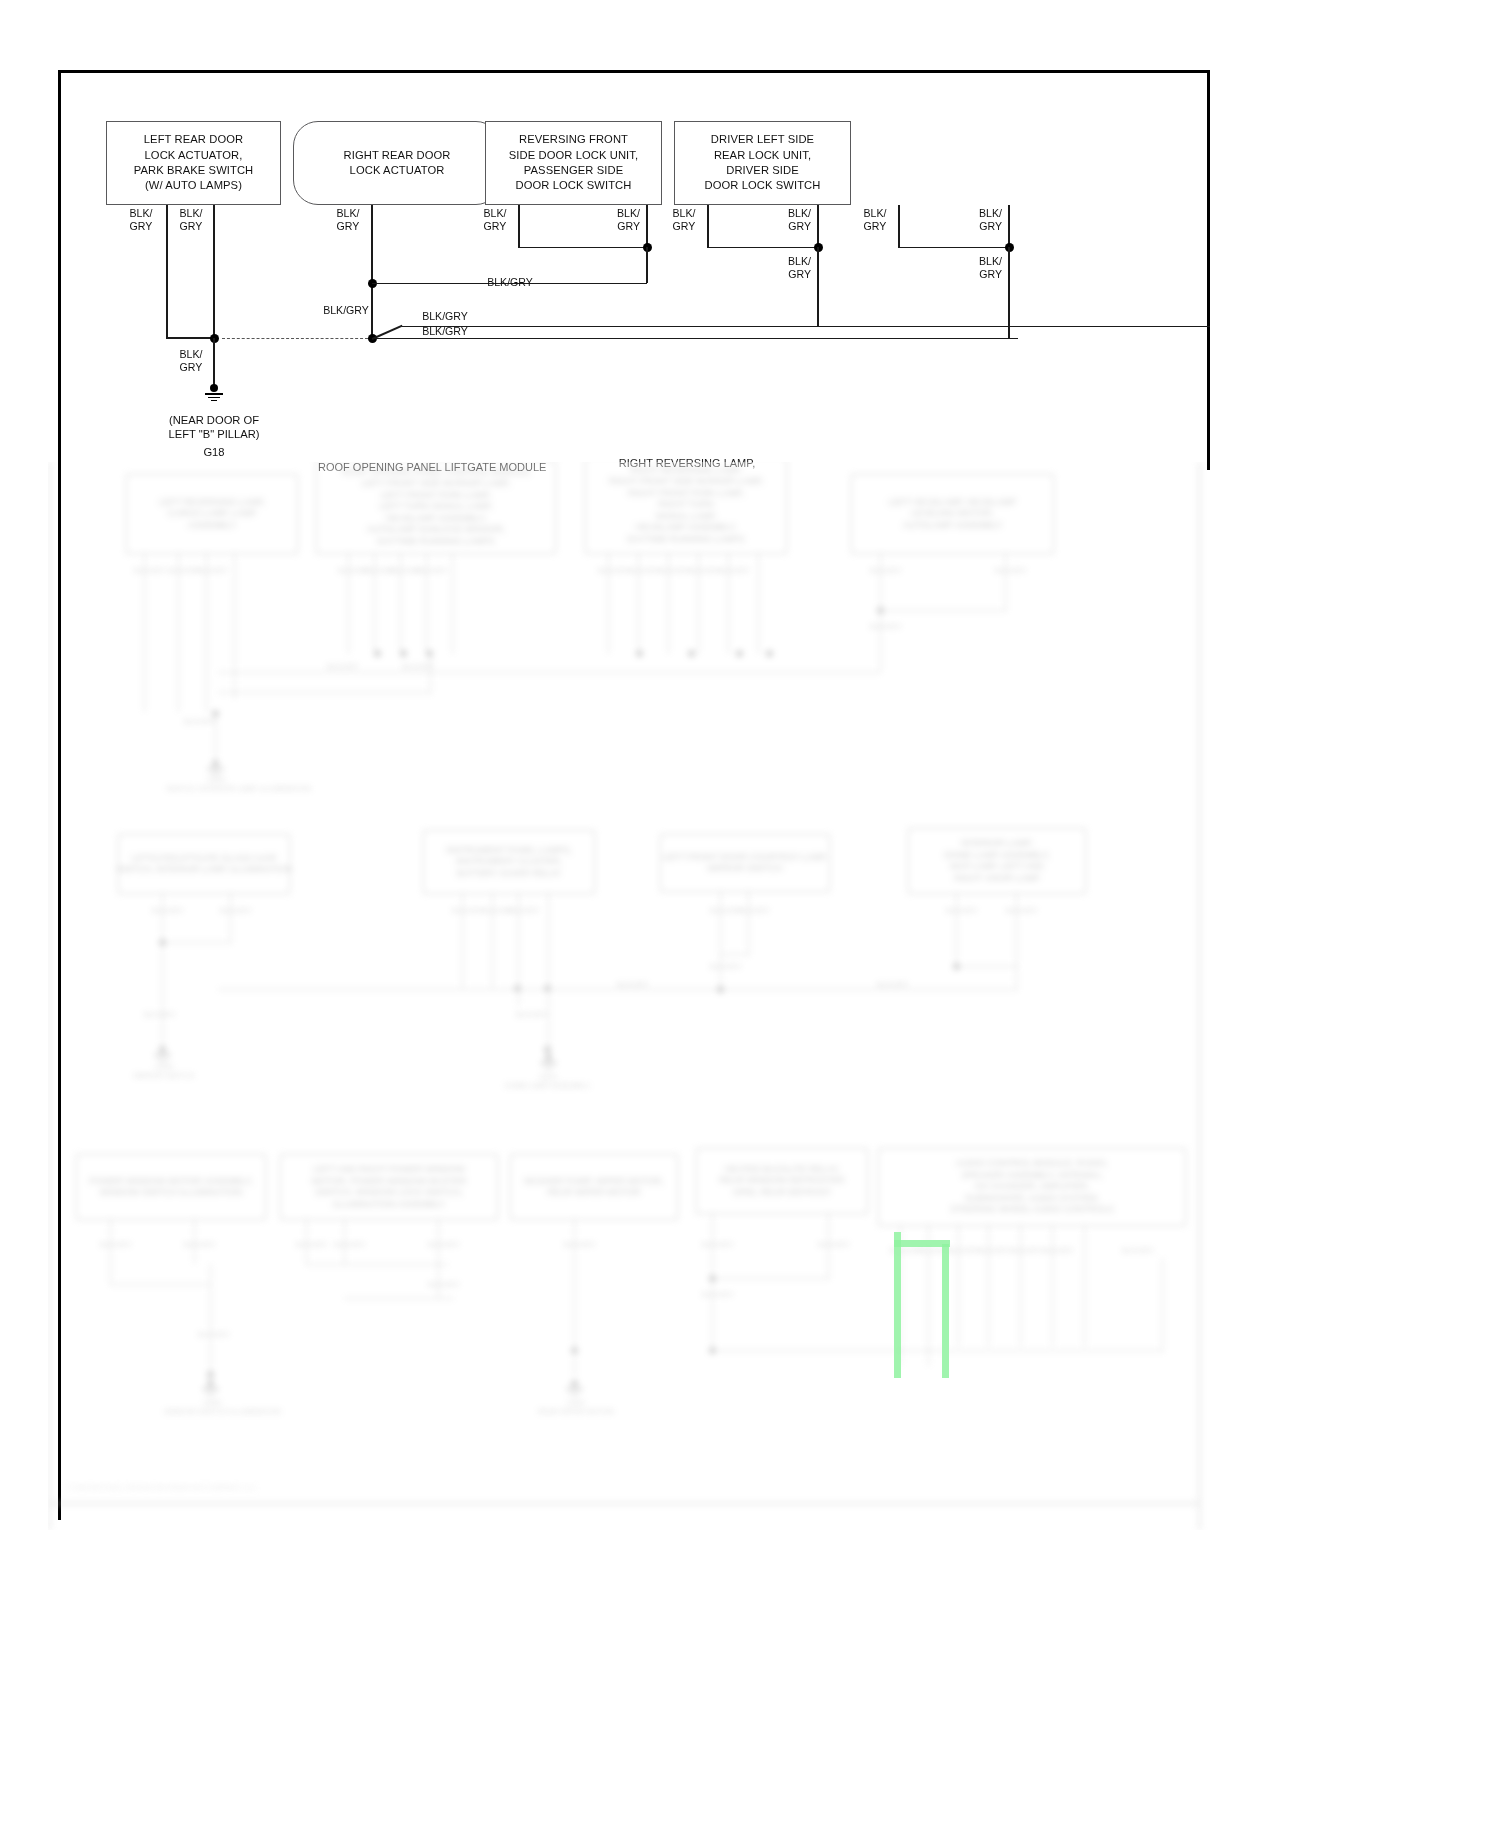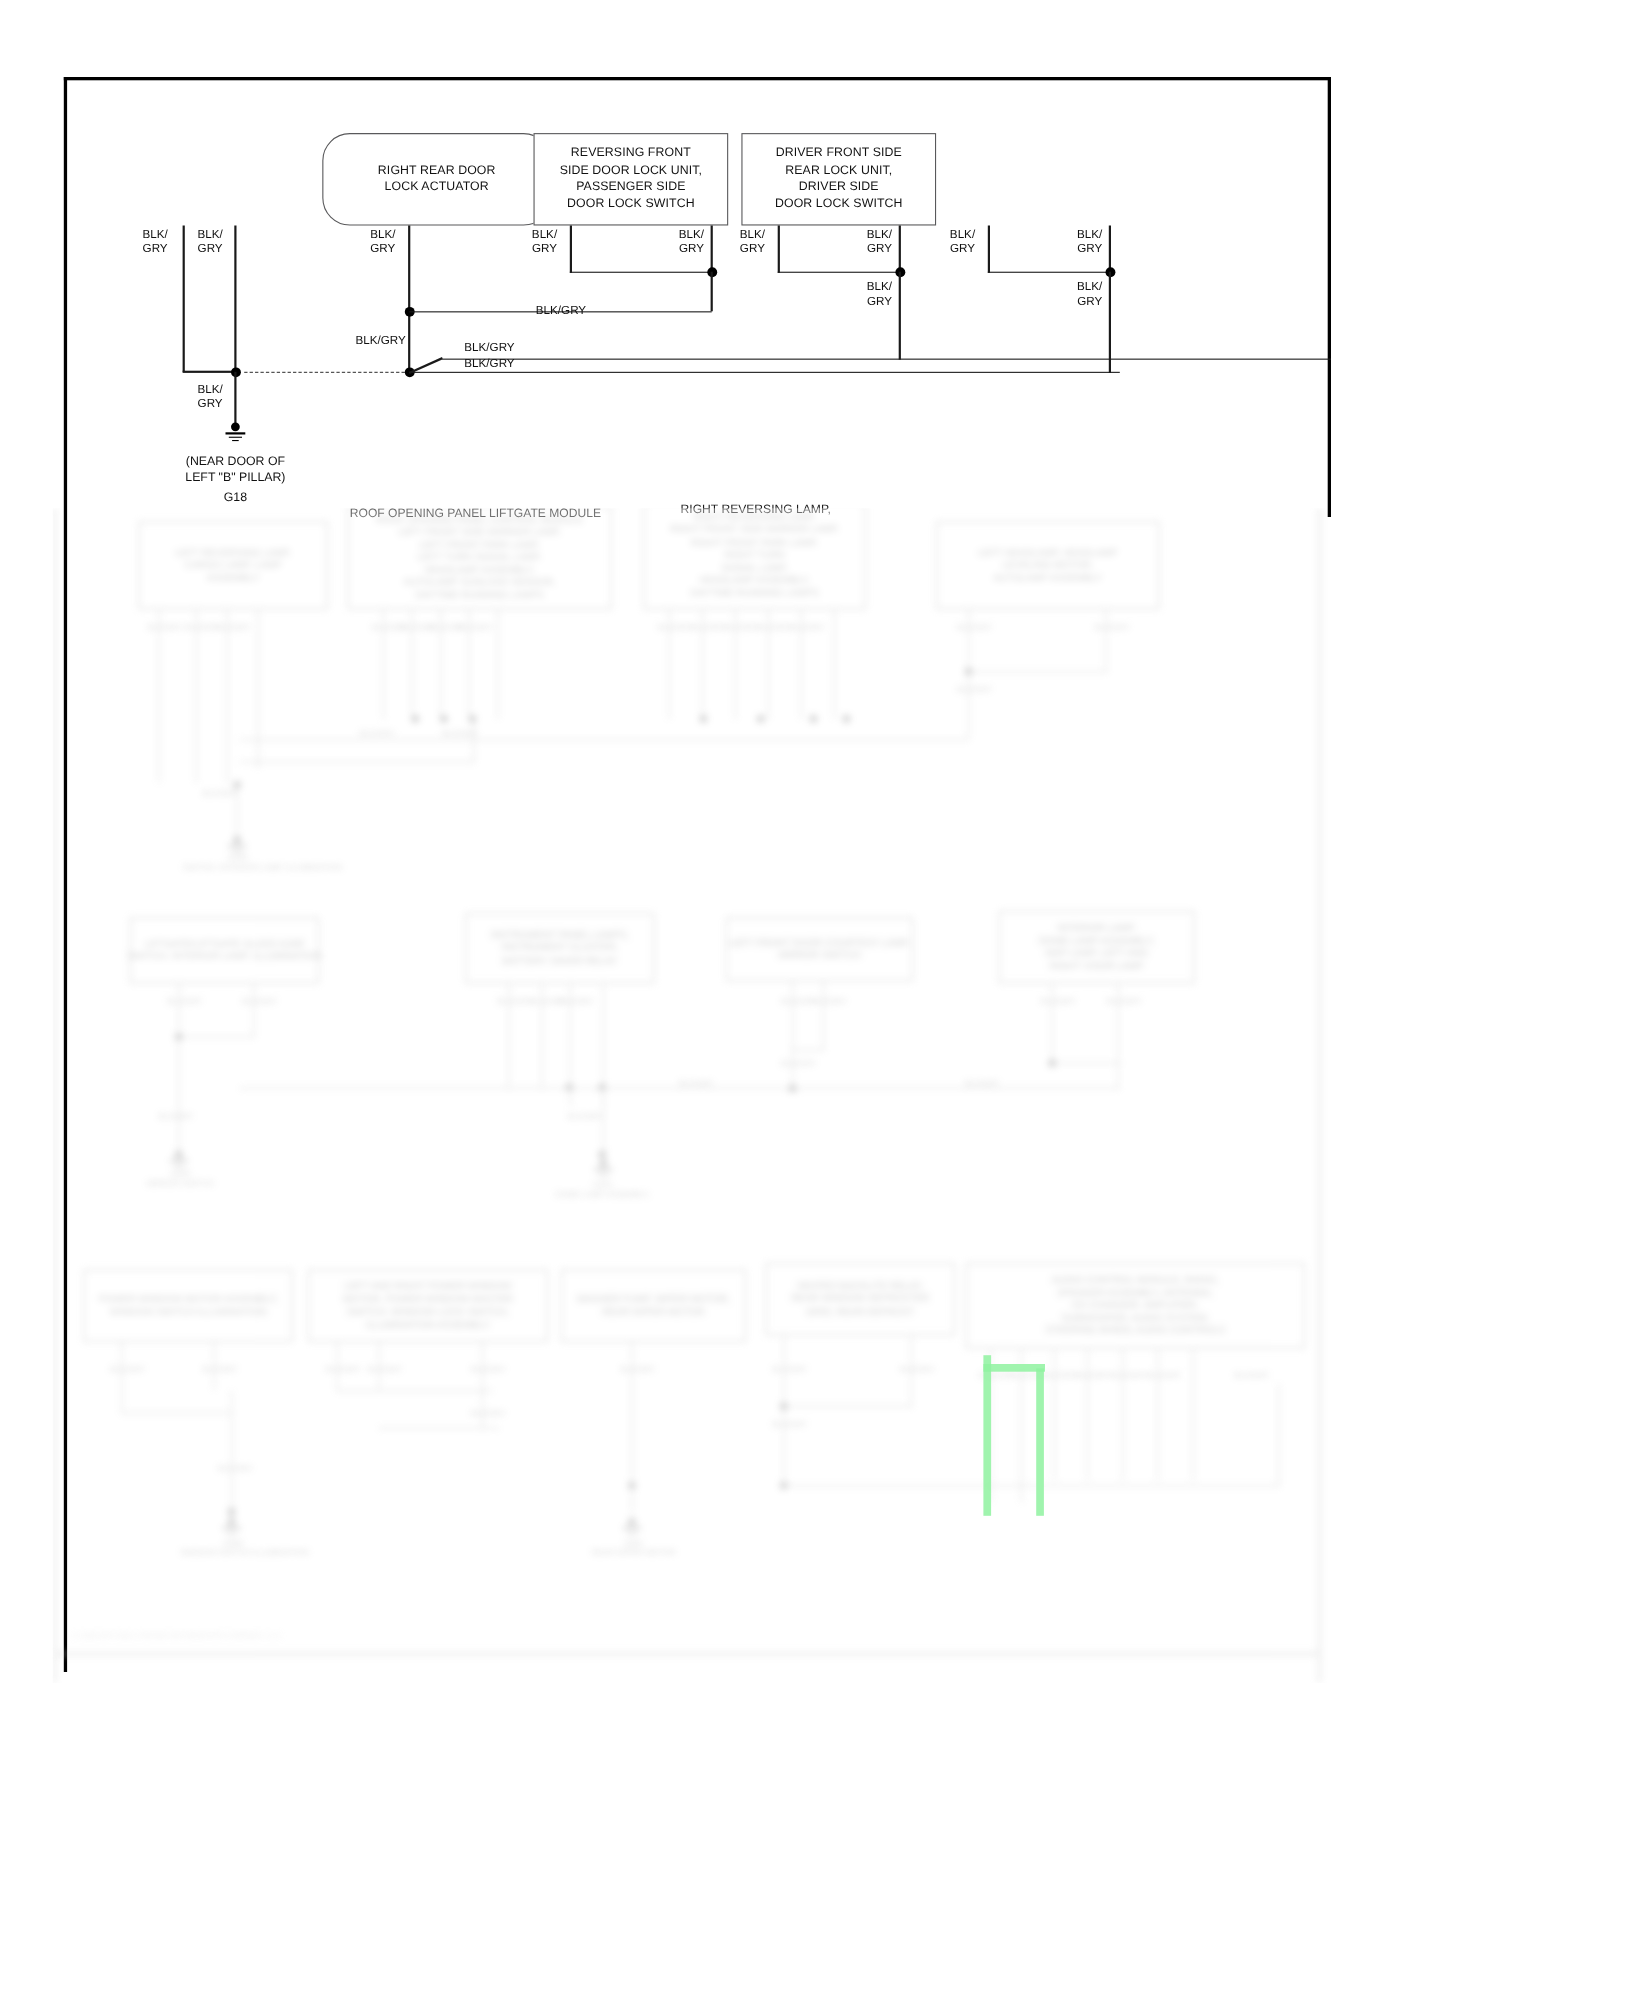--- a/index.html
+++ b/index.html
@@ -210,40 +210,48 @@
 </style>
 </head>
 <body>
 
 <div id="page">
 
   <div class="frame-left"></div>
   <div class="frame-top"></div>
   <div class="frame-right"></div>
 
+  <div class="comp-box" style="left:106px; top:121px; width:175px; height:84px;">
+    <span class="lines">
+      <span class="ln">LEFT REAR DOOR</span>
+      <span class="ln">LOCK ACTUATOR,</span>
+      <span class="ln">PARK BRAKE SWITCH</span>
+      <span class="ln">(W/ AUTO LAMPS)</span>
+    </span>
+  </div>
 
   <div class="comp-box" style="left:293px; top:121px; width:208px; height:84px;border-radius:25px;">
     <span class="lines">
       <span class="ln">RIGHT REAR DOOR</span>
       <span class="ln">LOCK ACTUATOR</span>
     </span>
   </div>
 
   <div class="comp-box" style="left:485px; top:121px; width:177px; height:84px;">
     <span class="lines">
       <span class="ln">REVERSING FRONT</span>
       <span class="ln">SIDE DOOR LOCK UNIT,</span>
       <span class="ln">PASSENGER SIDE</span>
       <span class="ln">DOOR LOCK SWITCH</span>
     </span>
   </div>
 
   <div class="comp-box" style="left:674px; top:121px; width:177px; height:84px;">
     <span class="lines">
-      <span class="ln">DRIVER FRONT SIDE</span>
+      <span class="ln">DRIVER LEFT SIDE</span>
       <span class="ln">REAR LOCK UNIT,</span>
       <span class="ln">DRIVER SIDE</span>
       <span class="ln">DOOR LOCK SWITCH</span>
     </span>
   </div>
 
 
   <div class="wire-v" style="left:166px; top:205px; height:133px;"></div>
   <div class="wire-h" style="left:166px; top:337px; width:48px;"></div>
 

